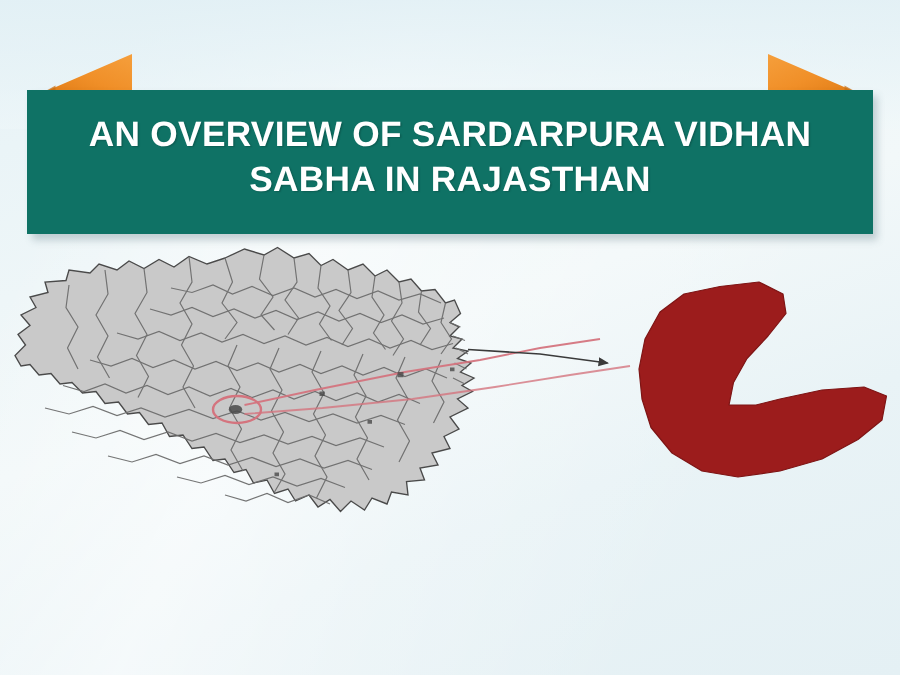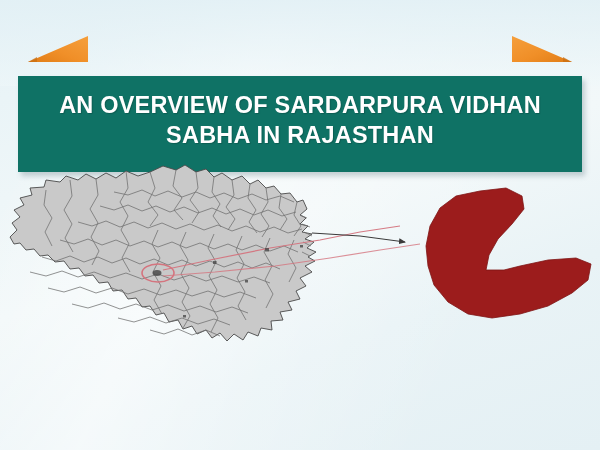--- a/index.html
+++ b/index.html
@@ -57,21 +57,21 @@
     top: 0;
     width: 60px;
     height: 26px;
   }
   .ribbon-tail.left  { left: 28px; }
   .ribbon-tail.right { left: 512px; }
 
   #banner-body {
     position: absolute;
     left: 18px;
-    top: 40px;
+    top: 24px;
     width: 564px;
     height: 96px;
     background: #0f7265;
     box-shadow: 3px 4px 5px rgba(80,110,120,0.30);
   }
 
   #banner-title {
     position: absolute;
     left: 0;
     right: 0;

